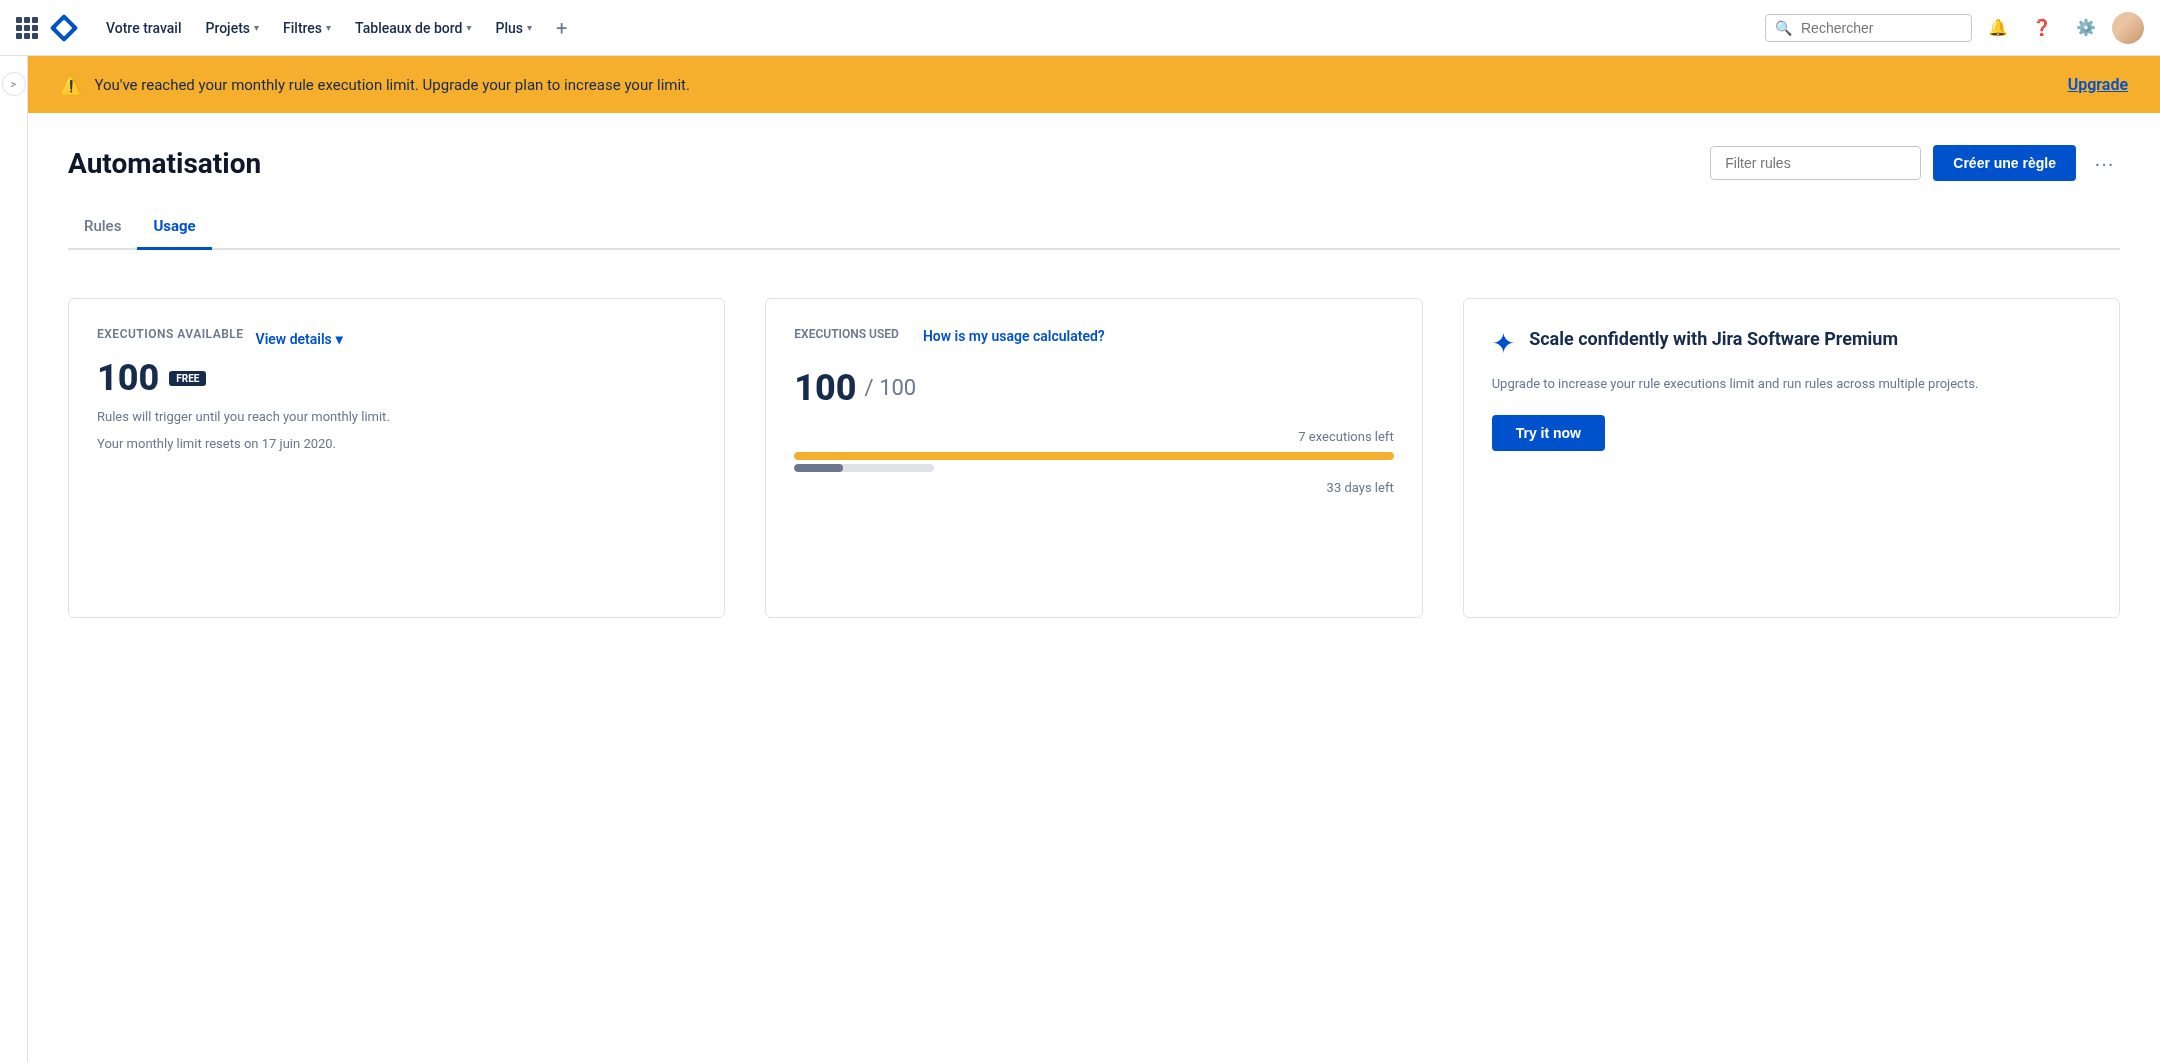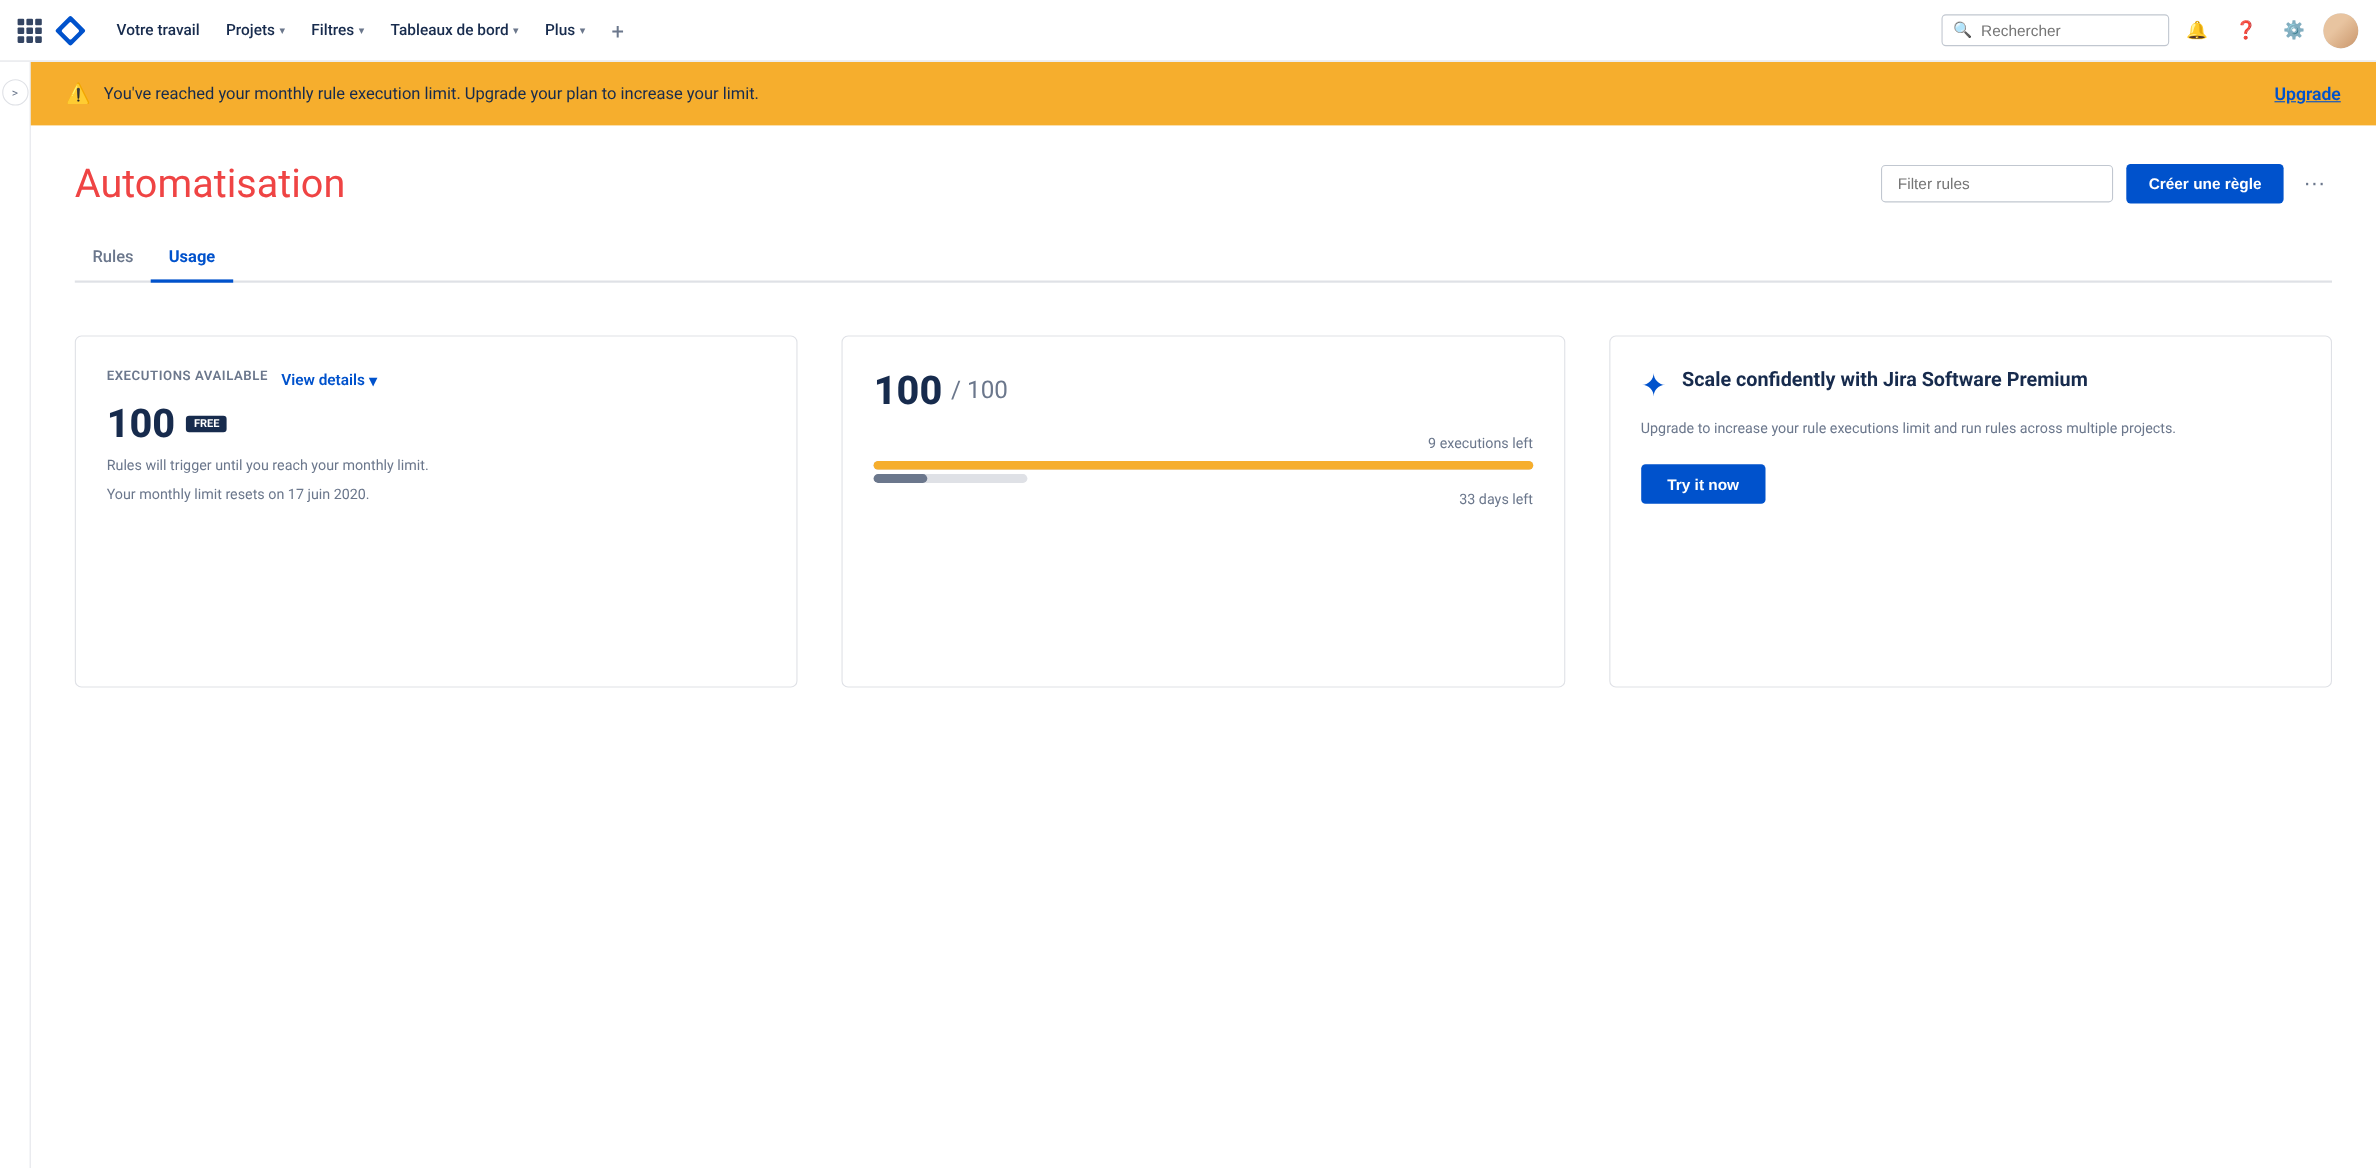--- a/index.html
+++ b/index.html
@@ -34,21 +34,21 @@
 
     
     .banner { background: #f6ae2d; padding: 18px 32px; display: flex; align-items: center; gap: 12px; }
     .banner-icon { color: #172b4d; font-size: 18px; flex-shrink: 0; }
     .banner-text { font-size: 15px; color: #172b4d; font-weight: 400; flex: 1; }
     .banner-link { color: #0052cc; font-weight: 600; text-decoration: underline; cursor: pointer; white-space: nowrap; }
 
     
     .content-area { padding: 32px 40px; }
     .content-header { display: flex; align-items: center; justify-content: space-between; margin-bottom: 24px; }
-    .page-title { font-size: 36px; font-weight: 400; color: #ef4444; }
+    .page-title { font-size: 28px; font-weight: 700; color: #0f172a; }
     .header-actions { display: flex; align-items: center; gap: 12px; }
     .filter-input { border: 1.5px solid #c1c7d0; border-radius: 4px; padding: 8px 14px; font-size: 14px; color: #6b778c; outline: none; min-width: 200px; }
     .create-btn { background: #0052cc; color: #fff; border: none; border-radius: 4px; padding: 10px 20px; font-size: 14px; font-weight: 600; cursor: pointer; white-space: nowrap; }
     .more-btn { background: none; border: none; cursor: pointer; font-size: 20px; color: #6b778c; padding: 6px; border-radius: 4px; }
 
     
     .tabs { display: flex; gap: 0; border-bottom: 2px solid #dfe1e6; margin-bottom: 48px; }
     .tab { padding: 12px 16px; font-size: 15px; font-weight: 500; color: #6b778c; cursor: pointer; border-bottom: 3px solid transparent; margin-bottom: -2px; }
     .tab.active { color: #0052cc; border-bottom: 3px solid #0052cc; font-weight: 700; }
 
@@ -188,26 +188,34 @@
           </div>
           <div class="card-number">
             <span>100</span>
             <span class="badge-free">FREE</span>
           </div>
           <div class="card-desc" style="margin-bottom:6px;">Rules will trigger until you reach your monthly limit.</div>
           <div class="card-desc" style="margin-bottom:6px;">Your monthly limit resets on 17 juin 2020.</div>
         </div>
 
         <div class="card">
+          <div class="executions-header">
+            <div>
+              <div class="exec-label">Executions used</div>
+            </div>
+            <div>
+              <div class="exec-link">How is my usage calculated?</div>
+            </div>
+          </div>
           <div class="exec-number">
             <span>100</span>
             <span class="exec-denom">/ 100</span>
           </div>
           <div style="margin-top: 20px;">
-            <div class="exec-left-label">9 executions left</div>
+            <div class="exec-left-label">7 executions left</div>
             <div class="progress-container">
               <div class="progress-bar-bg">
                 <div class="progress-bar-fill"></div>
               </div>
               <div class="progress-bar-bg2">
                 <div class="progress-bar-fill2"></div>
               </div>
             </div>
             <div class="days-left">33 days left</div>
           </div>

